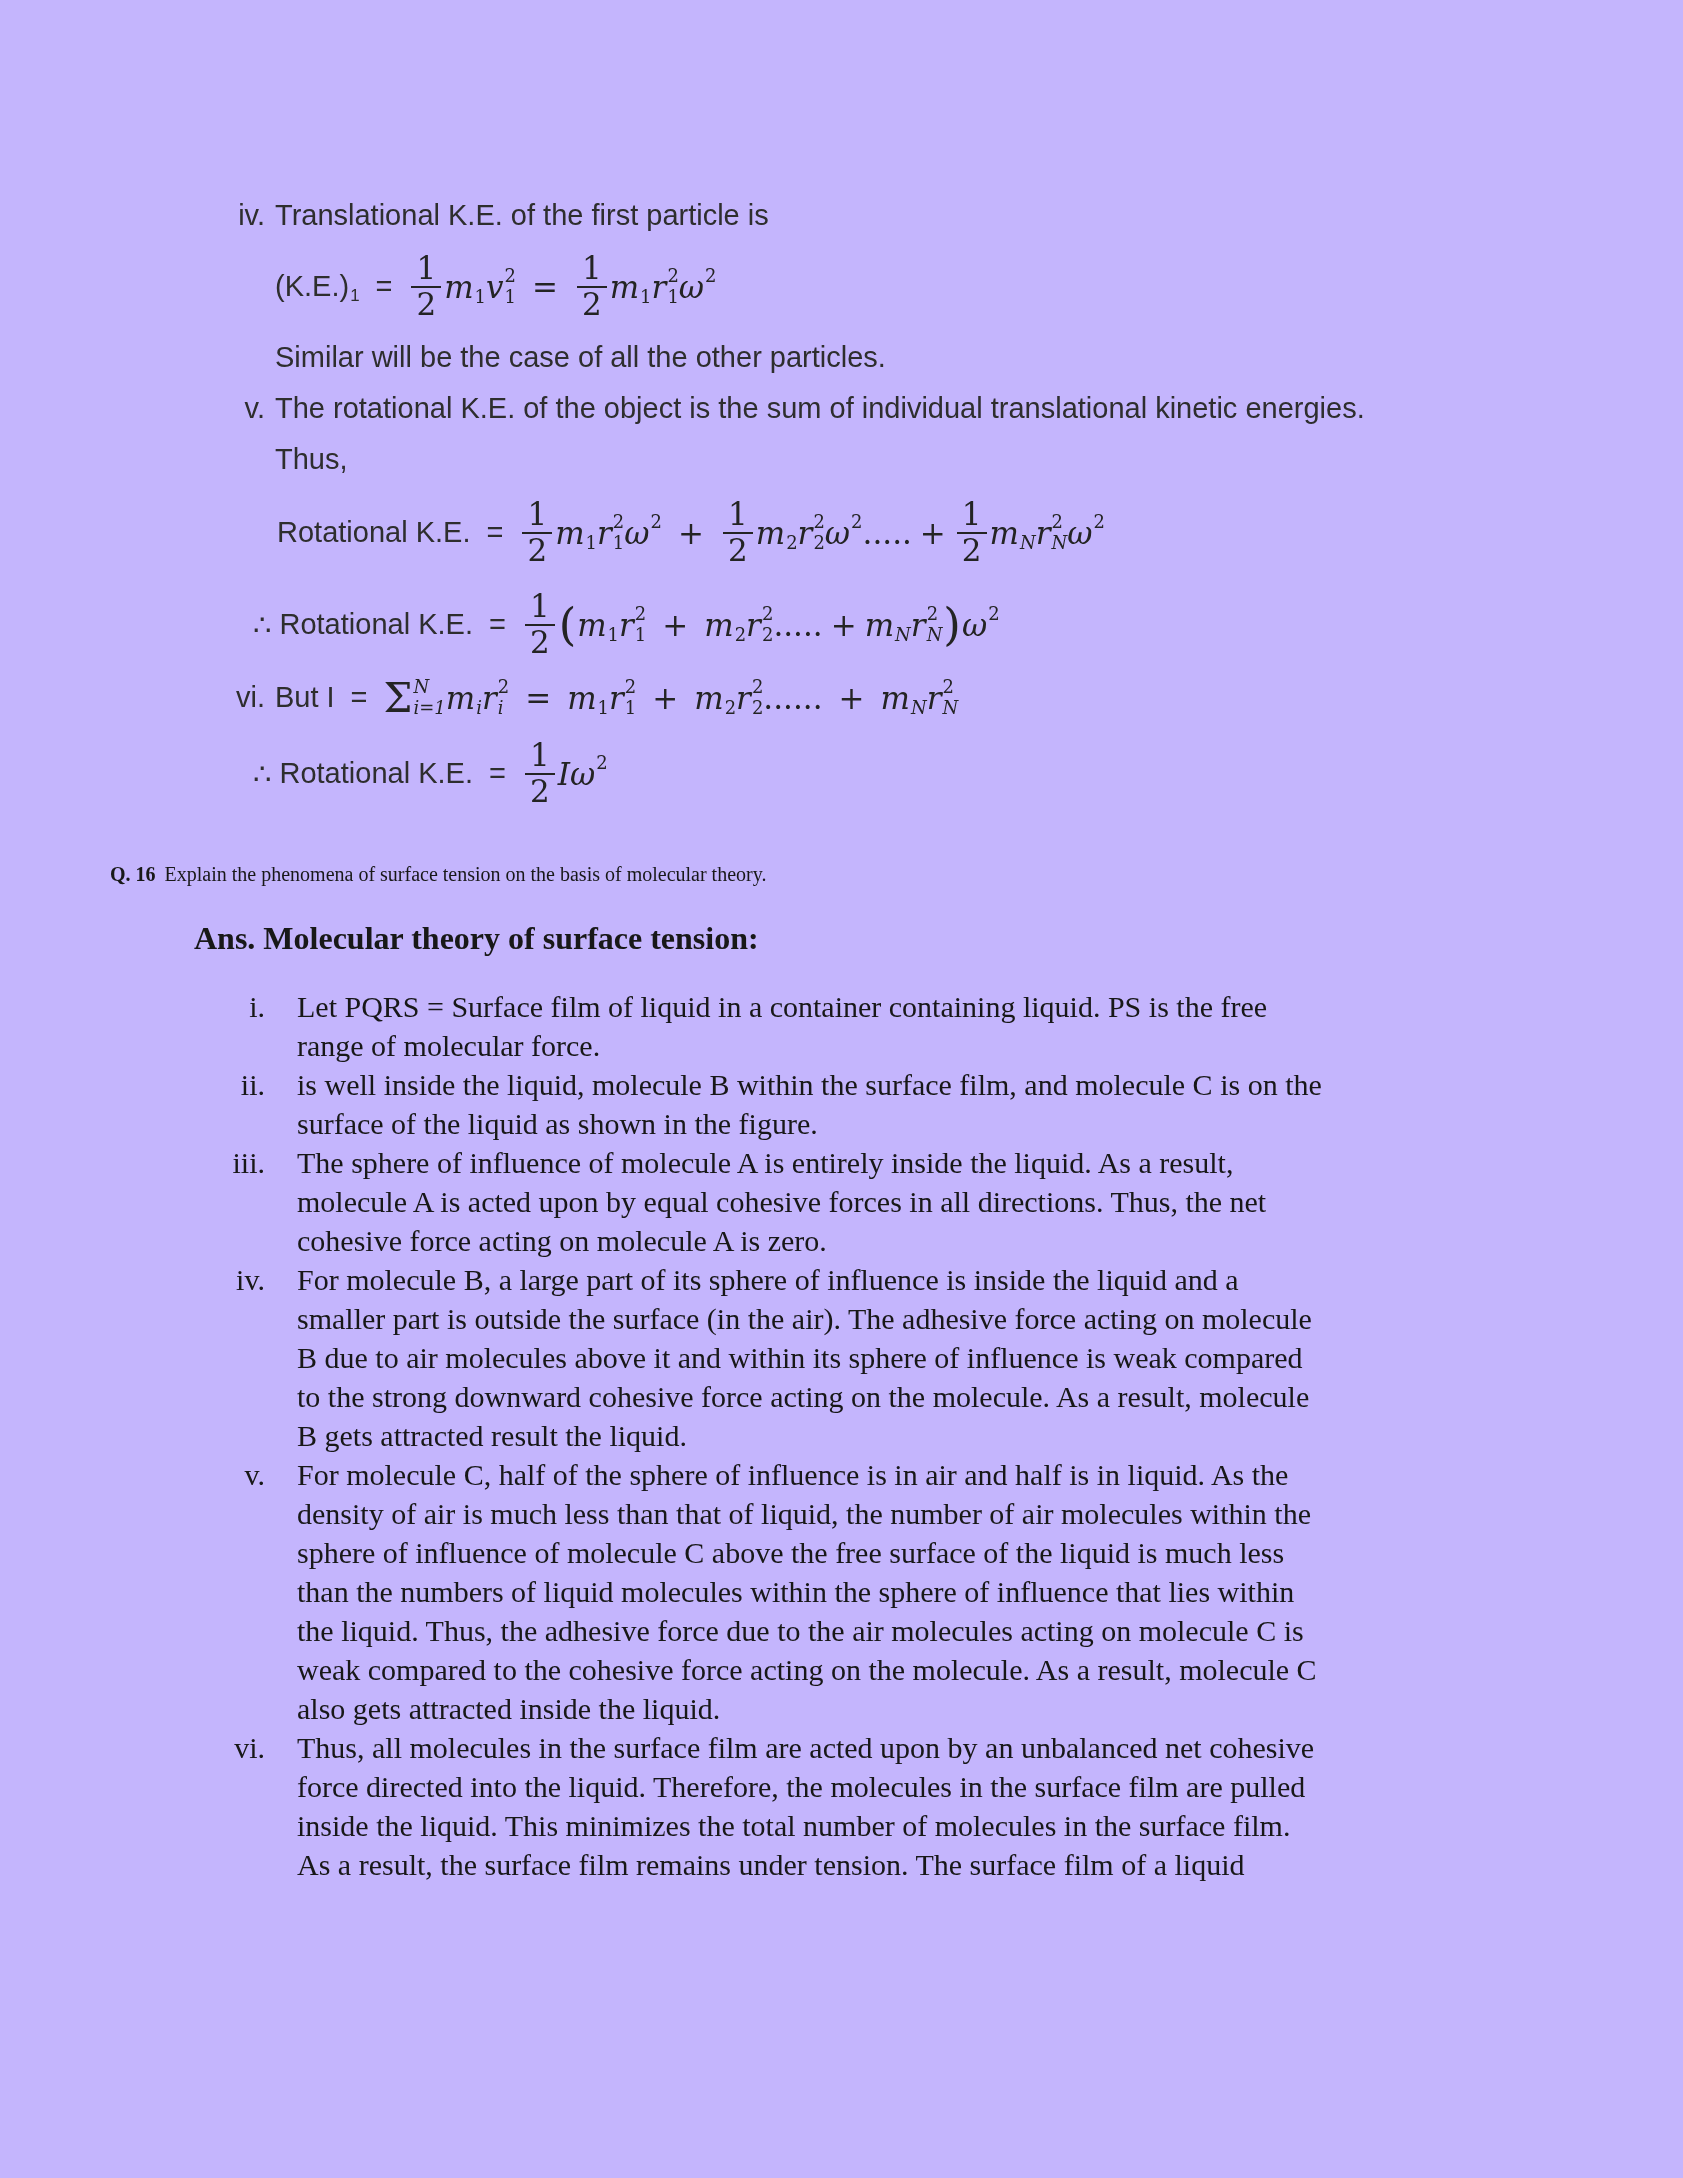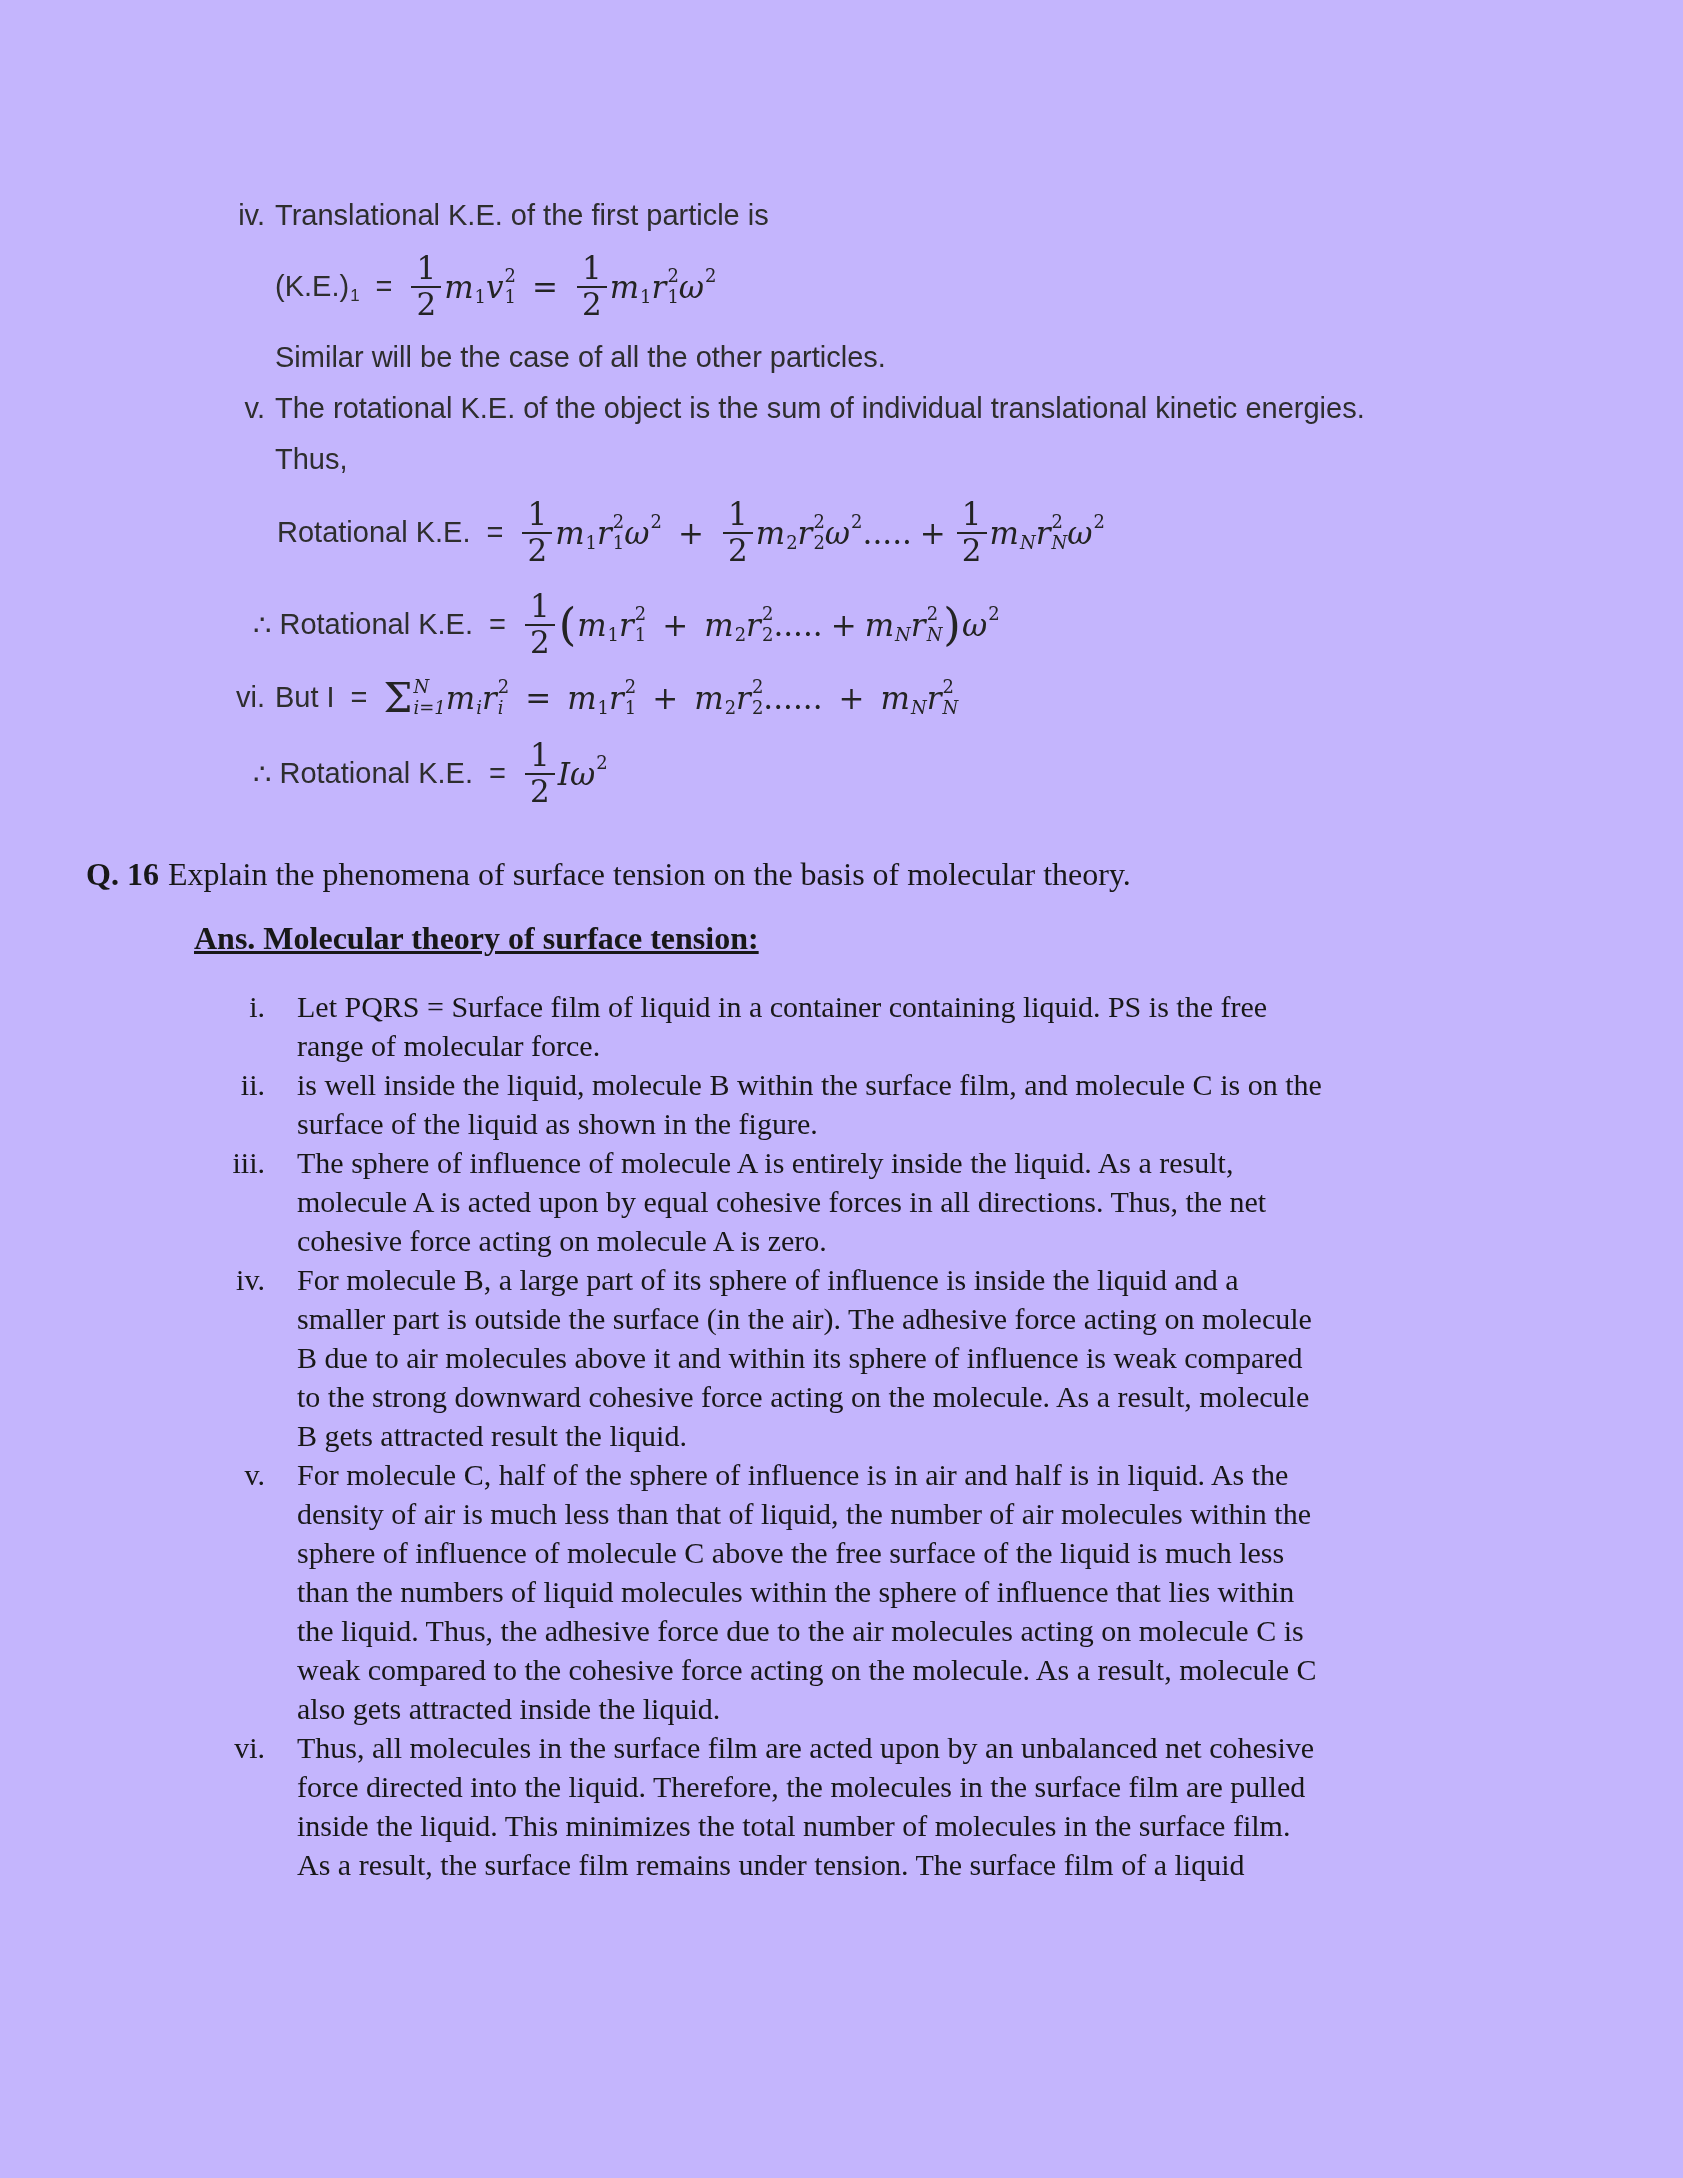--- a/index.html
+++ b/index.html
@@ -33,24 +33,24 @@
   .g{display:inline-flex;align-items:center;}
   .ss{display:inline-flex;flex-direction:column;font-size:0.58em;line-height:1.12;margin-left:1px;}
   .ss .cell{display:block;min-height:1.05em;text-align:left;}
   .ss .cell.it{font-style:italic;}
   .sigma{font-size:1.32em;}
   .paren{font-size:1.45em;font-weight:300;margin:0 1px;}
 
   
   .serif-sec{position:absolute;top:849px;left:0;width:1683px;
     font-family:"Liberation Serif",serif;color:#181818;font-size:30px;}
-  .q-line{padding-left:86px;line-height:50px;font-size:32px;}
+  .q-line{padding-left:110px;line-height:50px;font-size:20px;}
   .qnum{font-weight:bold;}
   .qtext{margin-left:9px;}
-  .ans-line{padding-left:194px;margin-top:14px;line-height:50px;font-size:32px;font-weight:bold;text-decoration:underline;}
+  .ans-line{padding-left:194px;margin-top:14px;line-height:50px;font-size:32px;font-weight:bold;}
   .ans-list{margin-top:24px;}
   .ans-row{display:flex;padding-left:194px;}
   .ans-num{width:71px;text-align:right;flex:0 0 auto;line-height:39px;}
   .ans-lines{margin-left:32px;}
   .ans-lines div{line-height:39px;white-space:nowrap;}
 </style>
 </head>
 <body>
 
 <div class="page">

